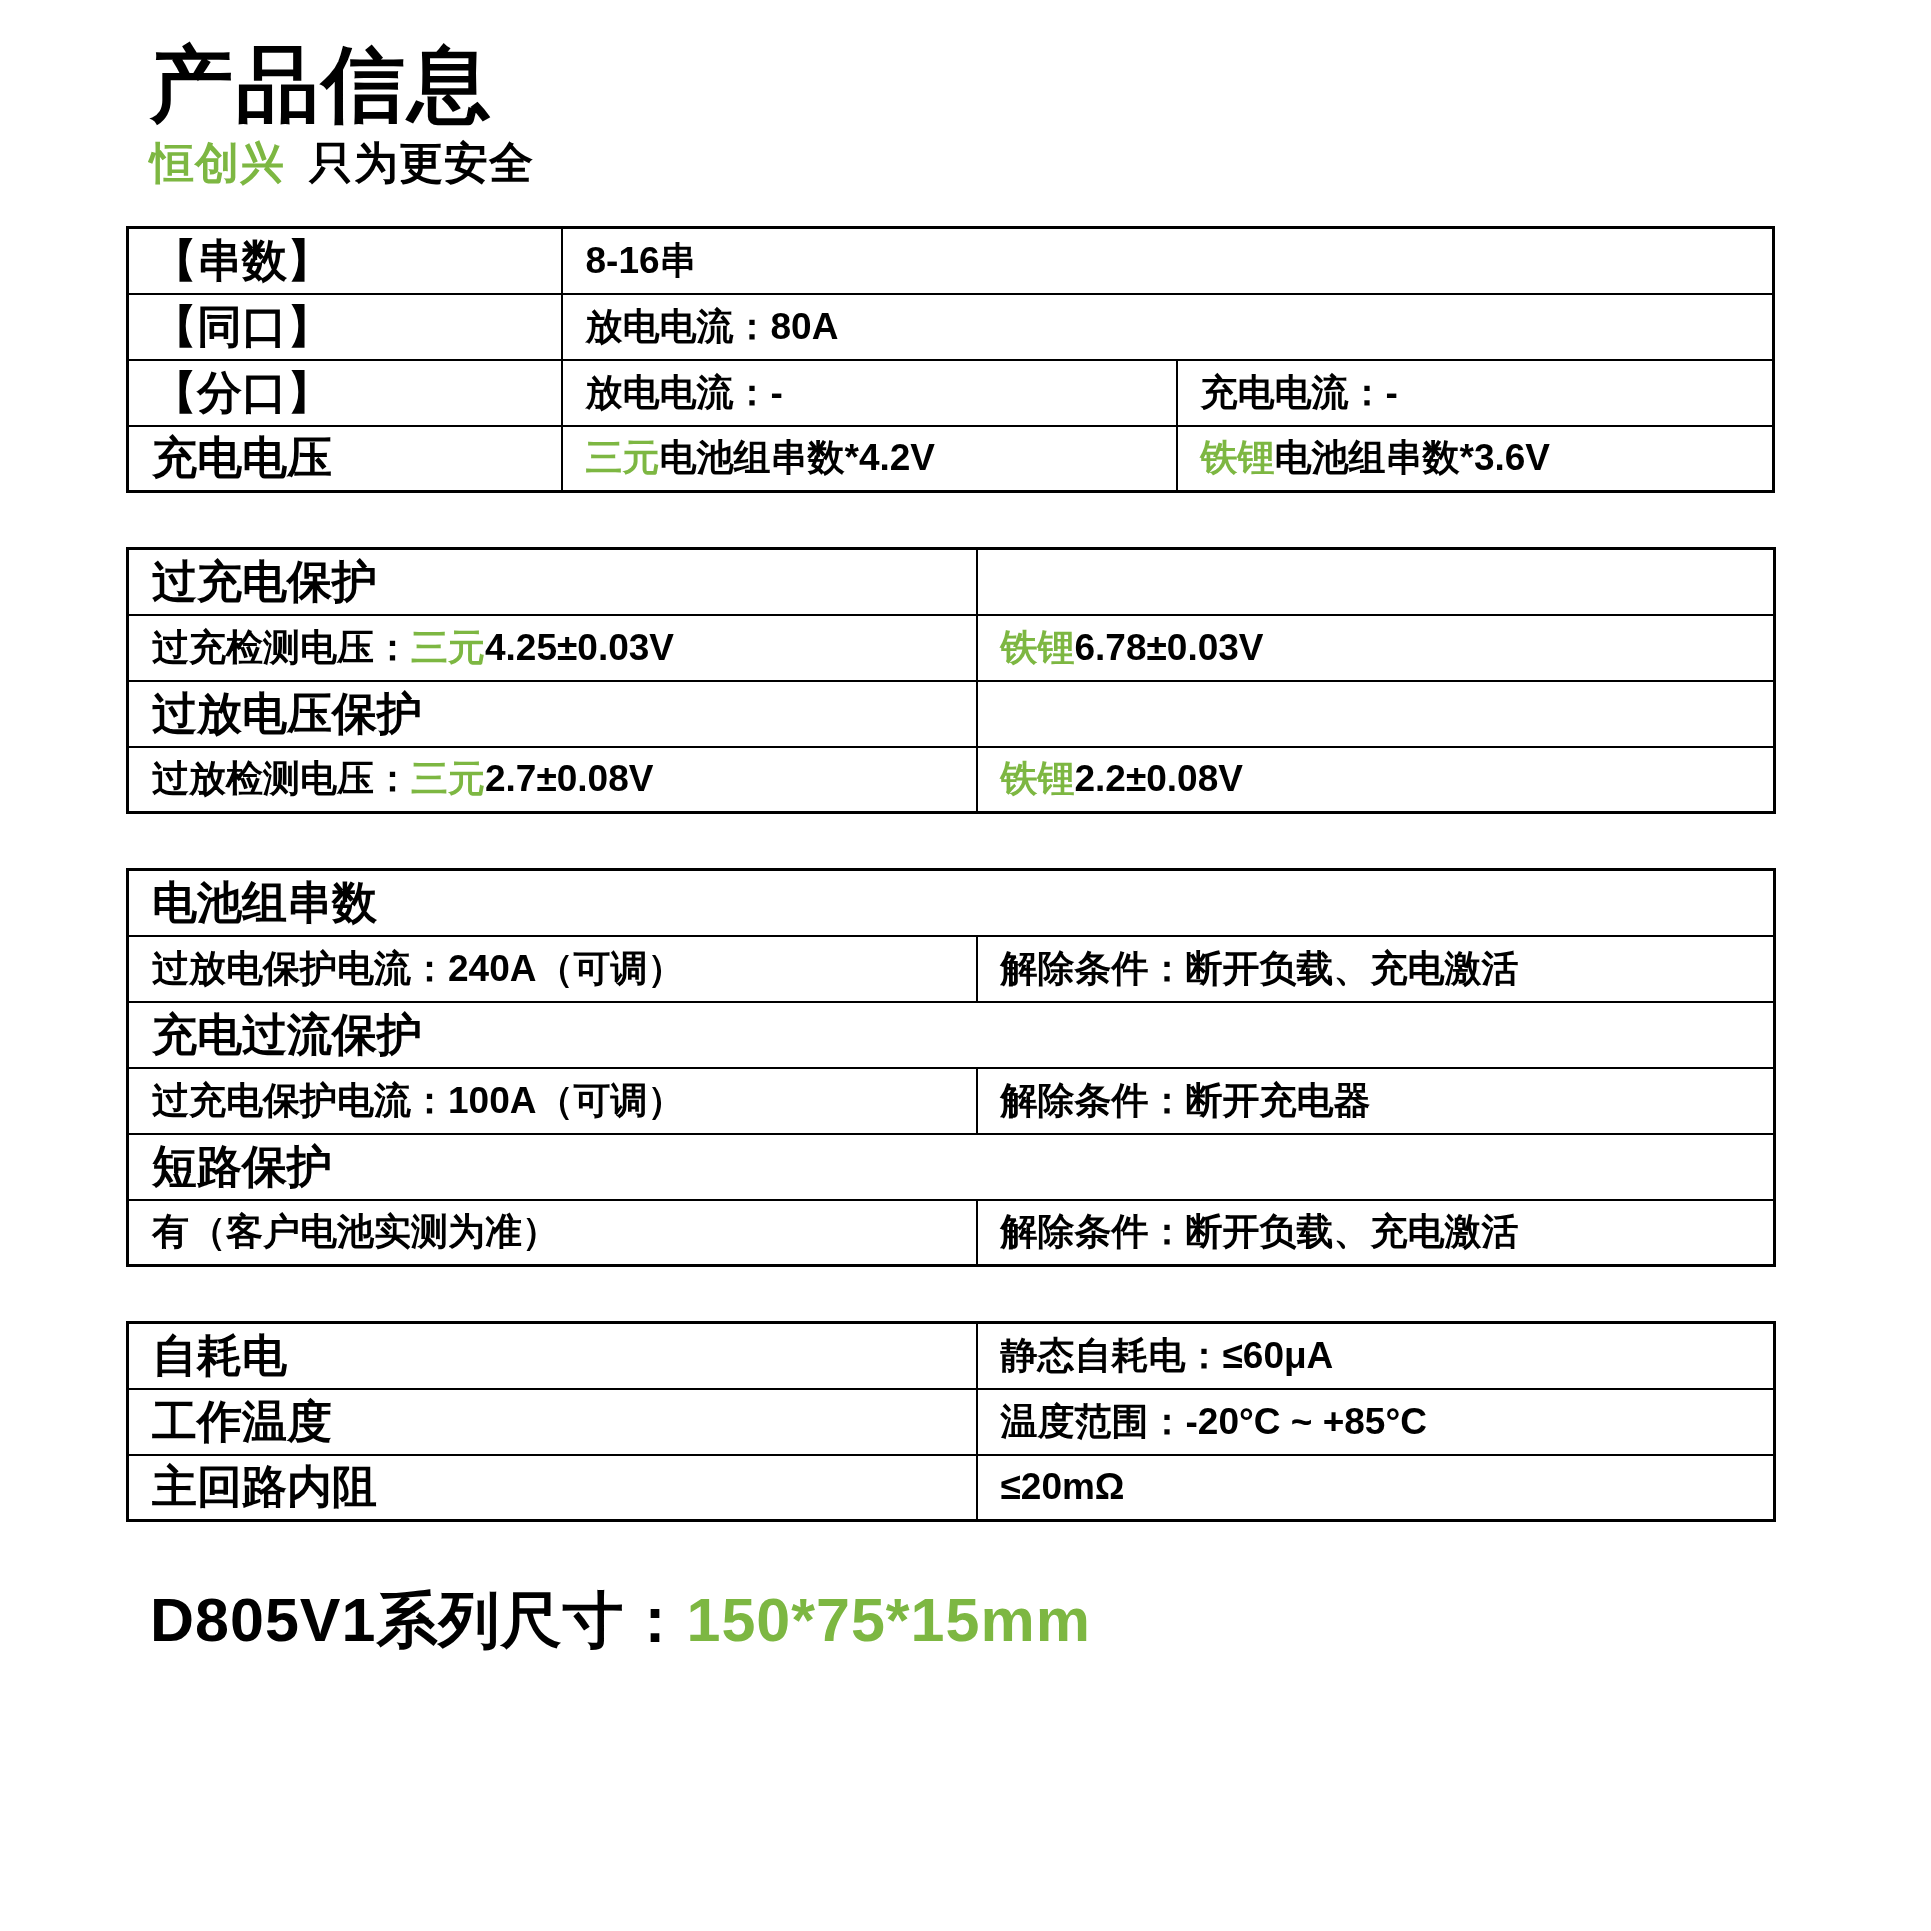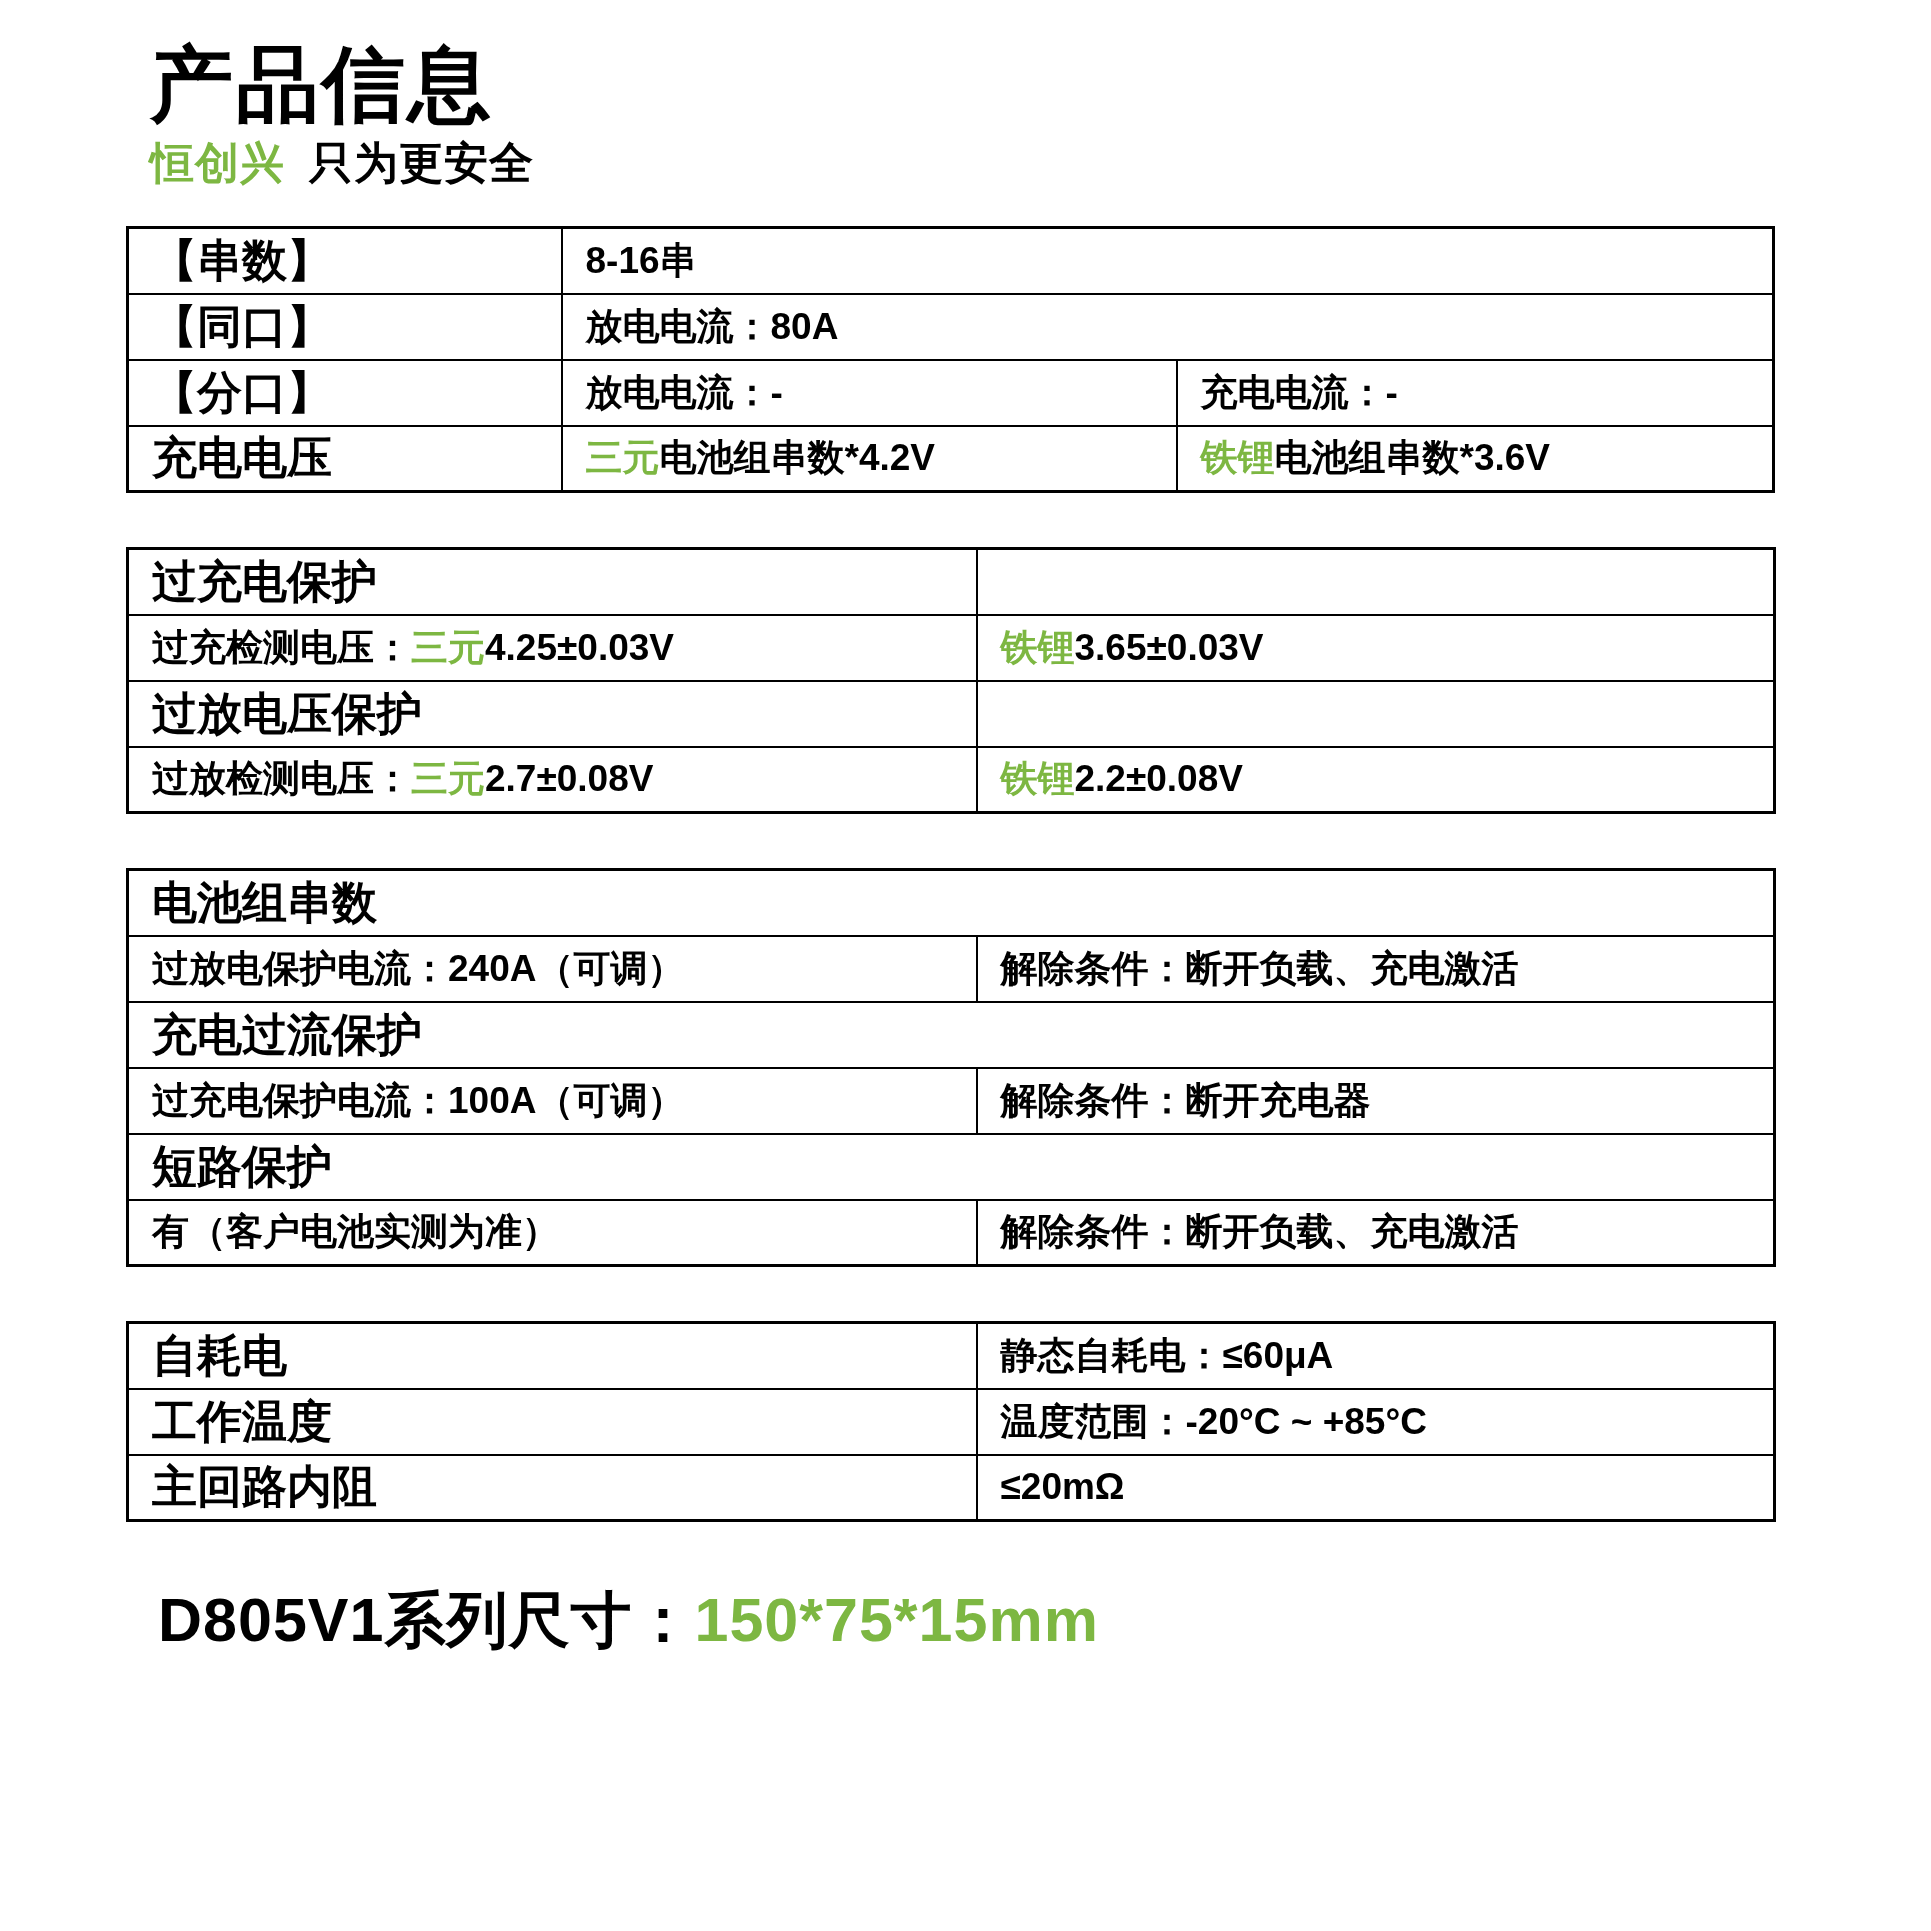--- a/index.html
+++ b/index.html
@@ -42,21 +42,21 @@
     font-size: 37px;
     vertical-align: middle;
     overflow: hidden;
     white-space: nowrap;
   }
   table.spec td.hdr { font-size: 45px; font-family: Liberation Mono, monospace; }
   .green { color: var(--accent-green); margin-top: 8px; }
 
   .footer {
     font-size: 61px;
-    margin: 58px 0 0 32px;
+    margin: 58px 0 0 24px;
     letter-spacing: 1px;
   }
   .footer .dim { color: var(--accent-green); }
 </style>
 </head>
 <body>
 
 <div class="page">
 
   <h1 class="title">产品信息</h1>
@@ -105,21 +105,21 @@
     <tbody>
         <tr>
       <td class="hdr">过充电保护</td>
       <td></td>
     </tr>
     <tr>
       <td>
         <span>过充检测电压：</span><span class="green">三元</span><span>4.25±0.03V</span>
       </td>
       <td>
-        <span class="green">铁锂</span><span>3.65±0.03V</span>
+        <span class="green">铁锂</span><span>6.78±0.03V</span>
       </td>
     </tr>
     <tr>
       <td class="hdr">过放电压保护</td>
       <td></td>
     </tr>
     <tr>
       <td>
         <span>过放检测电压：</span><span class="green">三元</span><span>2.7±0.08V</span>
       </td>

